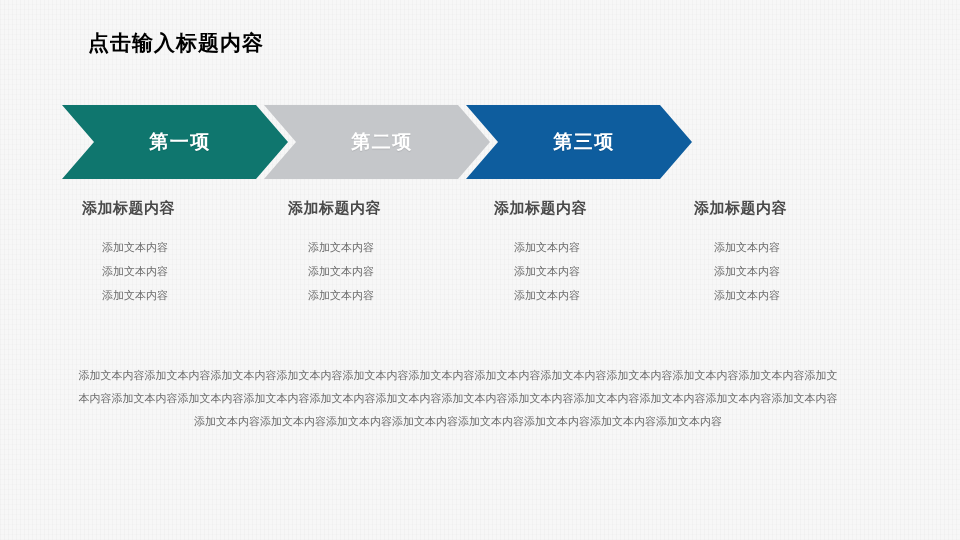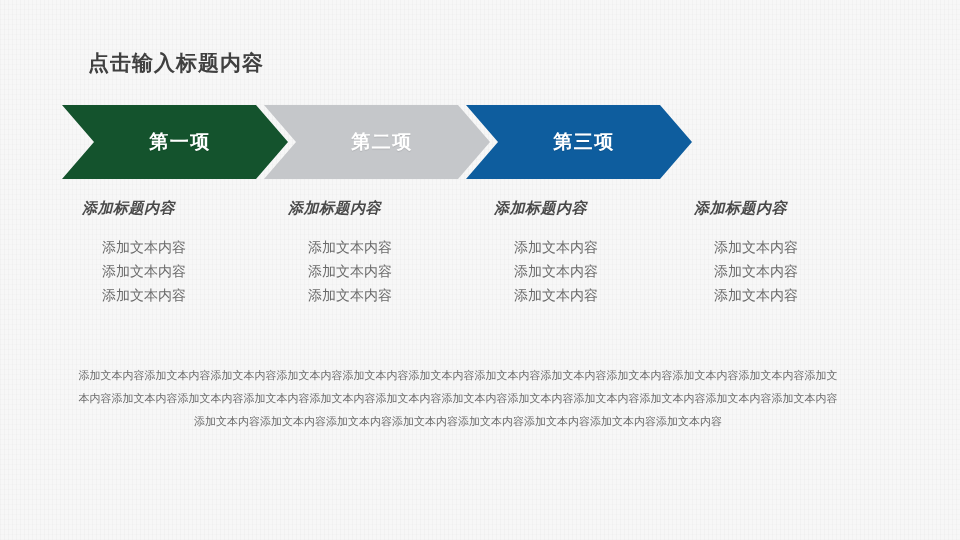--- a/index.html
+++ b/index.html
@@ -91,29 +91,28 @@
   .col-3 { left: 494px; }
   .col-4 { left: 694px; }
 
   .col-heading {
     font-size: 15px;
     font-weight: bold;
     color: #4a4a4a;
     letter-spacing: 0.5px;
     white-space: nowrap;
     margin-bottom: 17px;
-    font-style: italic;
   }
 
   .col-lines {
     padding-left: 20px;
   }
 
   .col-line {
-    font-size: 14px;
+    font-size: 11px;
     color: #6b6b6b;
     line-height: 24px;
     white-space: nowrap;
   }
 
   
   #bottom-paragraph {
     position: absolute;
     left: 74px;
     top: 364px;
@@ -123,25 +122,25 @@
     color: #6b6b6b;
     text-align: center;
     word-break: break-all;
   }
 </style>
 </head>
 <body style="background-color: rgb(247, 247, 247);">
 
 <div id="slide">
 
-  <div id="page-title" style="color: #404040; margin-top: 20px;">点击输入标题内容</div>
+  <div id="page-title" style="color: #000000;">点击输入标题内容</div>
 
   <div id="chevron-row">
 
-    <div class="chevron chev-1" style="background-color: #14532d;">
+    <div class="chevron chev-1" style="background-color: #0f766e;">
       <span class="chevron-label">第一项</span>
     </div>
 
     <div class="chevron chev-3" style="background-color: rgb(14, 93, 158);">
       <span class="chevron-label">第三项</span>
     </div>
 
     <div class="chevron chev-2" style="background-color: rgb(197, 199, 202);">
       <span class="chevron-label">第二项</span>
     </div>

